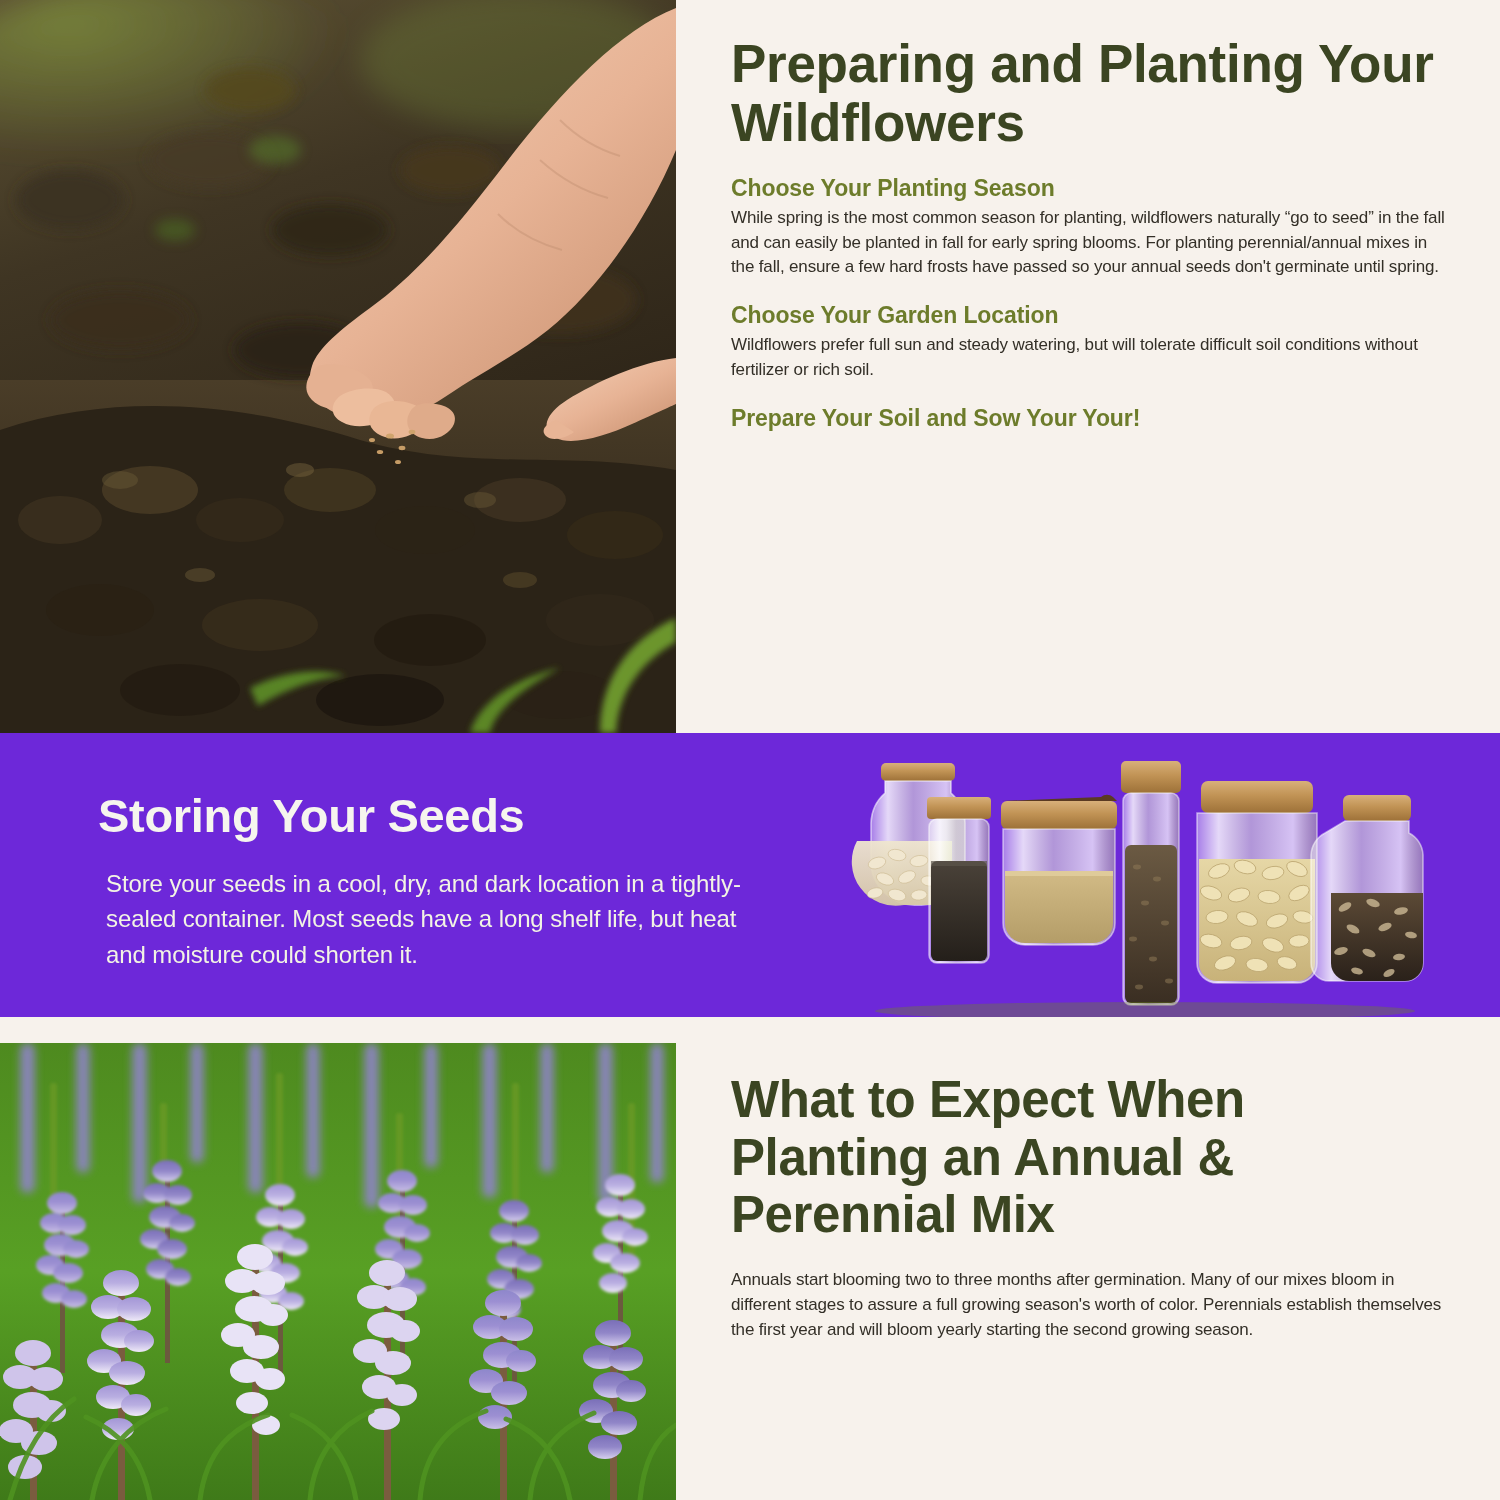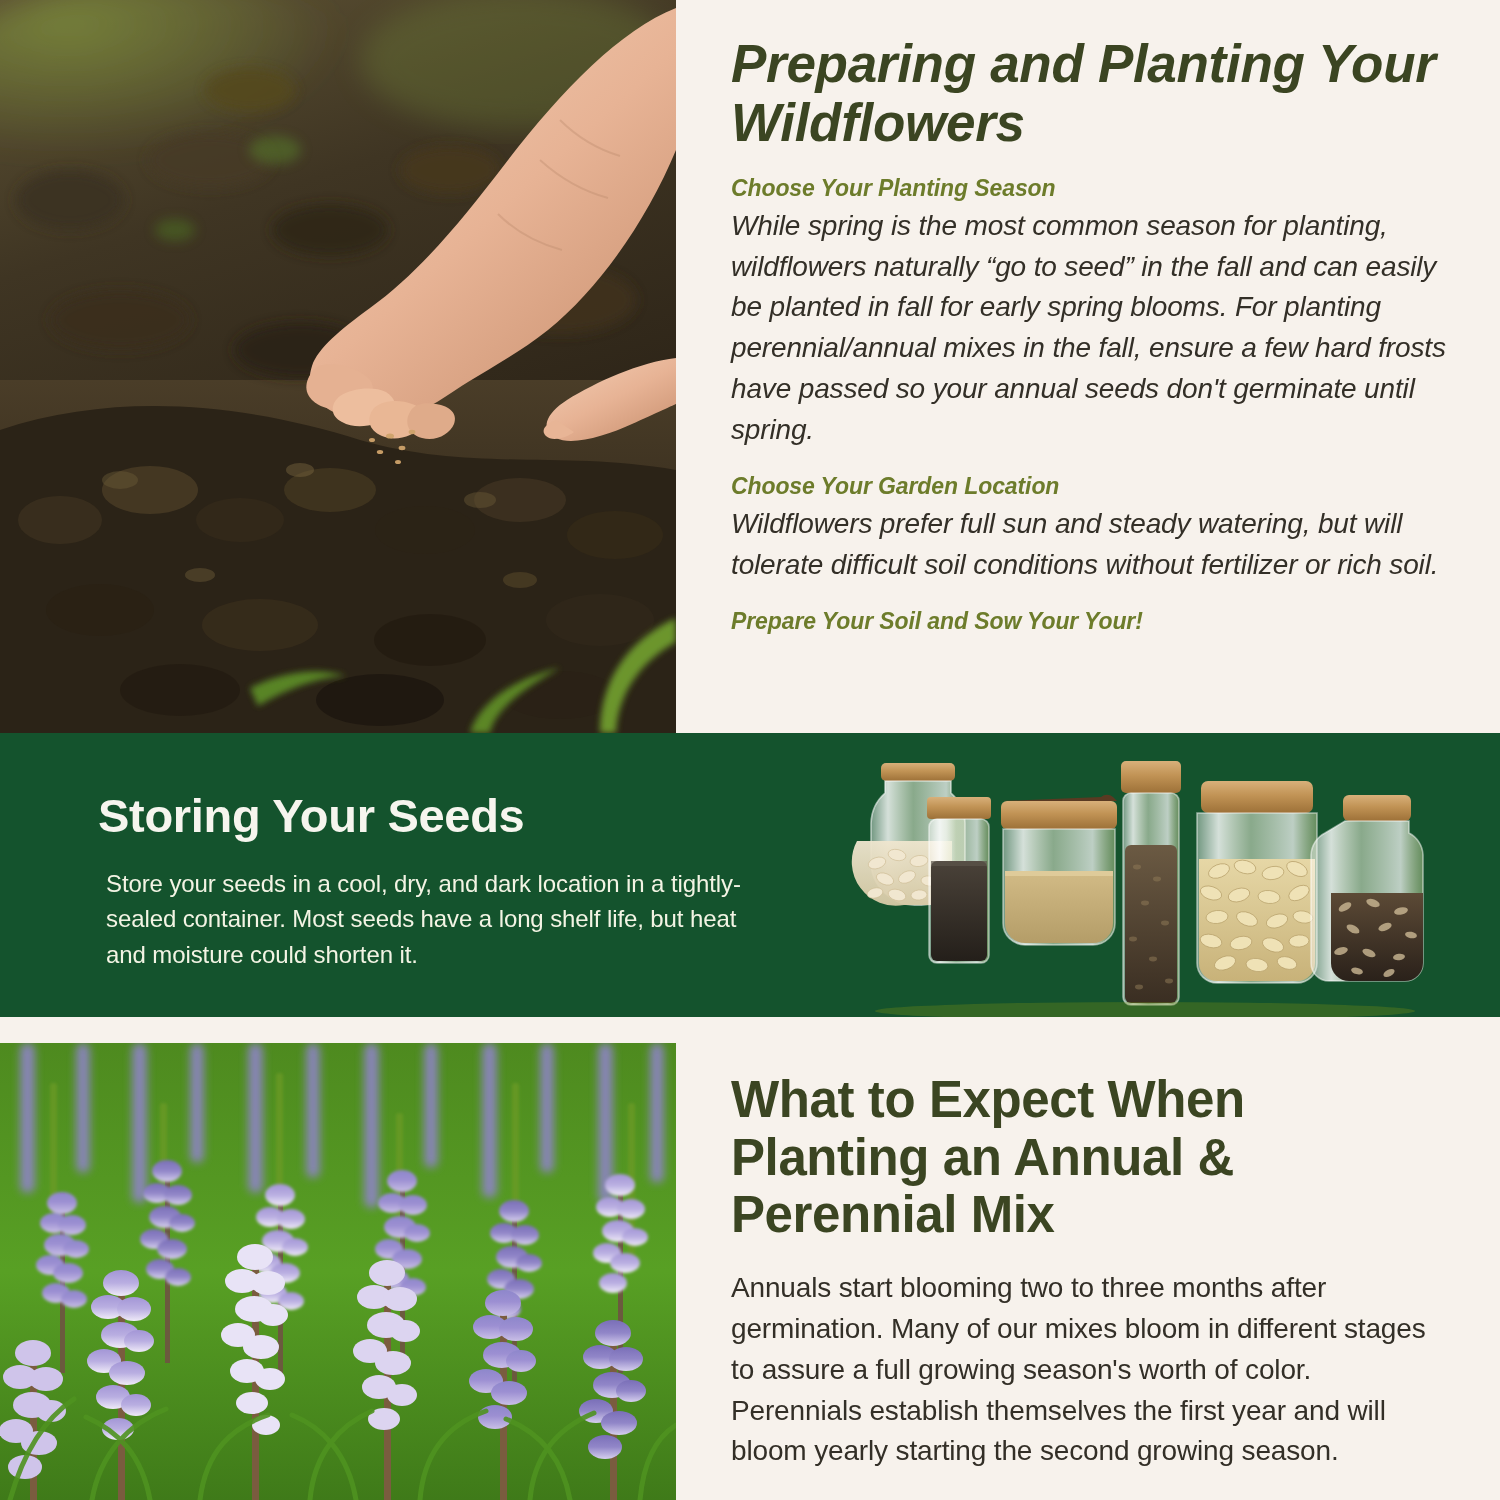--- a/index.html
+++ b/index.html
@@ -22,21 +22,21 @@
     width: 1500px;
     height: 1500px;
     background: #F7F2EC;
     overflow: hidden;
   }
 
   
   .section-top {
     position: absolute;
     left: 0; top: 0;
-    width: 1500px; height: 733px; font-style: italic;
+    width: 1500px; height: 733px;
   }
 
   .photo-soil {
     position: absolute;
     left: 0; top: 0;
     width: 676px; height: 733px;
     overflow: hidden;
     background: #2b2117;
   }
 
@@ -61,34 +61,34 @@
 
   h3.subhead {
     font-size: 23px;
     font-weight: bold;
     color: #6D7C2B;
     letter-spacing: -0.1px;
     margin-bottom: 4px;
   }
 
   p.body-copy {
-    font-size: 28px;
+    font-size: 17px;
     line-height: 1.46;
     color: #332F27;
     letter-spacing: -0.15px;
   }
 
   .block-gap { height: 22px; }
 
   
   .section-green {
     position: absolute;
     left: 0; top: 733px;
     width: 1500px; height: 284px;
-    background: #14532d;
+    background: #6d28d9;
     overflow: hidden;
   }
 
   .green-copy {
     position: absolute;
     left: 98px; top: 55px;
     width: 660px;
   }
 
   h2.title-green {

